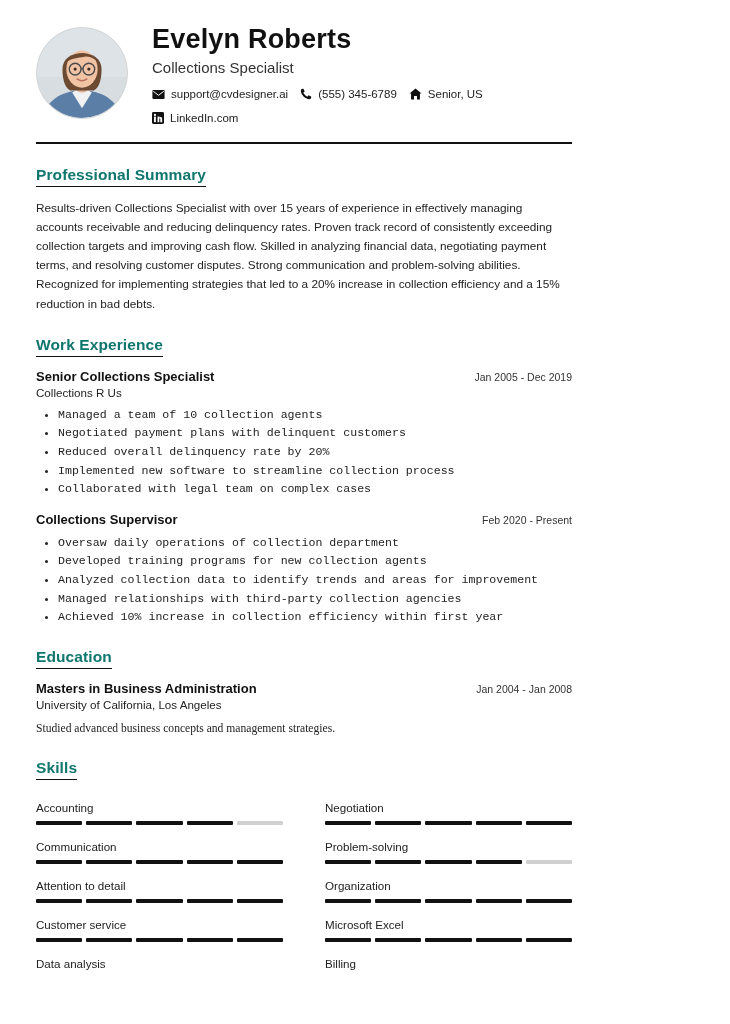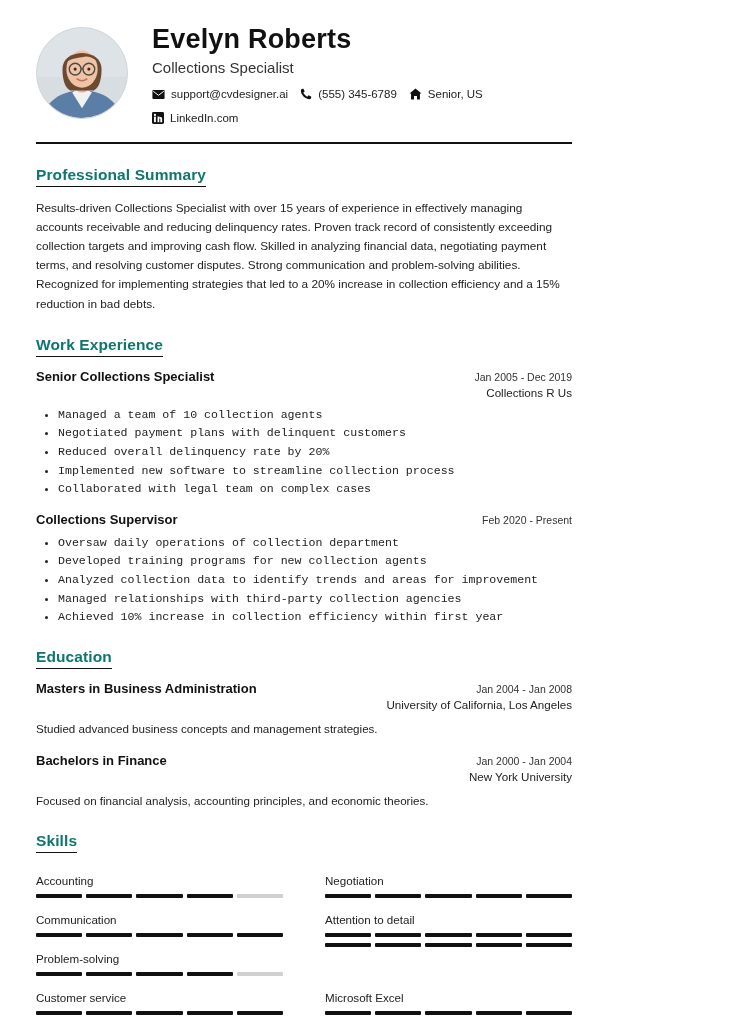--- a/index.html
+++ b/index.html
@@ -104,38 +104,38 @@
   .entry-dates {
     font-size: 10.5px;
     color: #333;
     white-space: nowrap;
     padding-left: 12px;
   }
   .entry-org {
     font-size: 11.6px;
     color: #222;
     margin: 2px 0 0 0;
-    text-align: right;
   }
   ul.bullets {
     margin: 7px 0 0 0;
     padding-left: 22px;
   }
   ul.bullets li {
     font-size: 11.6px;
     line-height: 1.52;
     color: #222;
     margin-bottom: 1px;
     font-family: Liberation Mono, monospace;
   }
   .entry-desc {
     font-size: 11.6px;
     color: #222;
     margin: 9px 0 0 0;
     line-height: 1.5;
+    font-family: Liberation Serif, serif;
   }
   .edu-entry { margin-bottom: 16px; }
 
   
   .skills-grid {
     display: grid;
     grid-template-columns: 1fr 1fr;
     column-gap: 42px;
     row-gap: 0;
   }
@@ -288,28 +288,20 @@
 
     <div class="edu-entry">
       <div class="entry-head">
         <div class="entry-role">Masters in Business Administration</div>
         <div class="entry-dates">Jan 2004 - Jan 2008</div>
       </div>
       <div class="entry-org">University of California, Los Angeles</div>
       <p class="entry-desc">Studied advanced business concepts and management strategies.</p>
     </div>
 
-    <div class="edu-entry">
-      <div class="entry-head">
-        <div class="entry-role">Bachelors in Finance</div>
-        <div class="entry-dates">Jan 2000 - Jan 2004</div>
-      </div>
-      <div class="entry-org">New York University</div>
-      <p class="entry-desc">Focused on financial analysis, accounting principles, and economic theories.</p>
-    </div>
   </div>
 
   <div class="section">
     <div class="section-title">Skills</div>
     <div class="skills-grid" id="skills-grid">
         <div class="skill">
           <div class="skill-name">Accounting</div>
           <div class="skill-bar">
             <div class="seg"></div>
             <div class="seg"></div>
@@ -332,40 +324,41 @@
           <div class="skill-name">Communication</div>
           <div class="skill-bar">
             <div class="seg"></div>
             <div class="seg"></div>
             <div class="seg"></div>
             <div class="seg"></div>
             <div class="seg"></div>
           </div>
         </div>
         <div class="skill">
+          <div class="skill-name">Problem-solving</div>
+          <div class="skill-bar">
+            <div class="seg"></div>
+            <div class="seg"></div>
+            <div class="seg"></div>
+            <div class="seg"></div>
+            <div class="seg off"></div>
+          </div>
+        </div>
+        <div class="skill">
           <div class="skill-name">Attention to detail</div>
           <div class="skill-bar">
             <div class="seg"></div>
             <div class="seg"></div>
             <div class="seg"></div>
             <div class="seg"></div>
             <div class="seg"></div>
           </div>
         </div>
         <div class="skill">
-          <div class="skill-name">Problem-solving</div>
-          <div class="skill-bar">
-            <div class="seg"></div>
-            <div class="seg"></div>
-            <div class="seg"></div>
-            <div class="seg"></div>
-            <div class="seg off"></div>
-          </div>
-        </div>
-        <div class="skill">
+          <div class="skill-name">Organization</div>
           <div class="skill-bar">
             <div class="seg"></div>
             <div class="seg"></div>
             <div class="seg"></div>
             <div class="seg"></div>
             <div class="seg"></div>
           </div>
         </div>
         <div class="skill">
           <div class="skill-name">Customer service</div>

